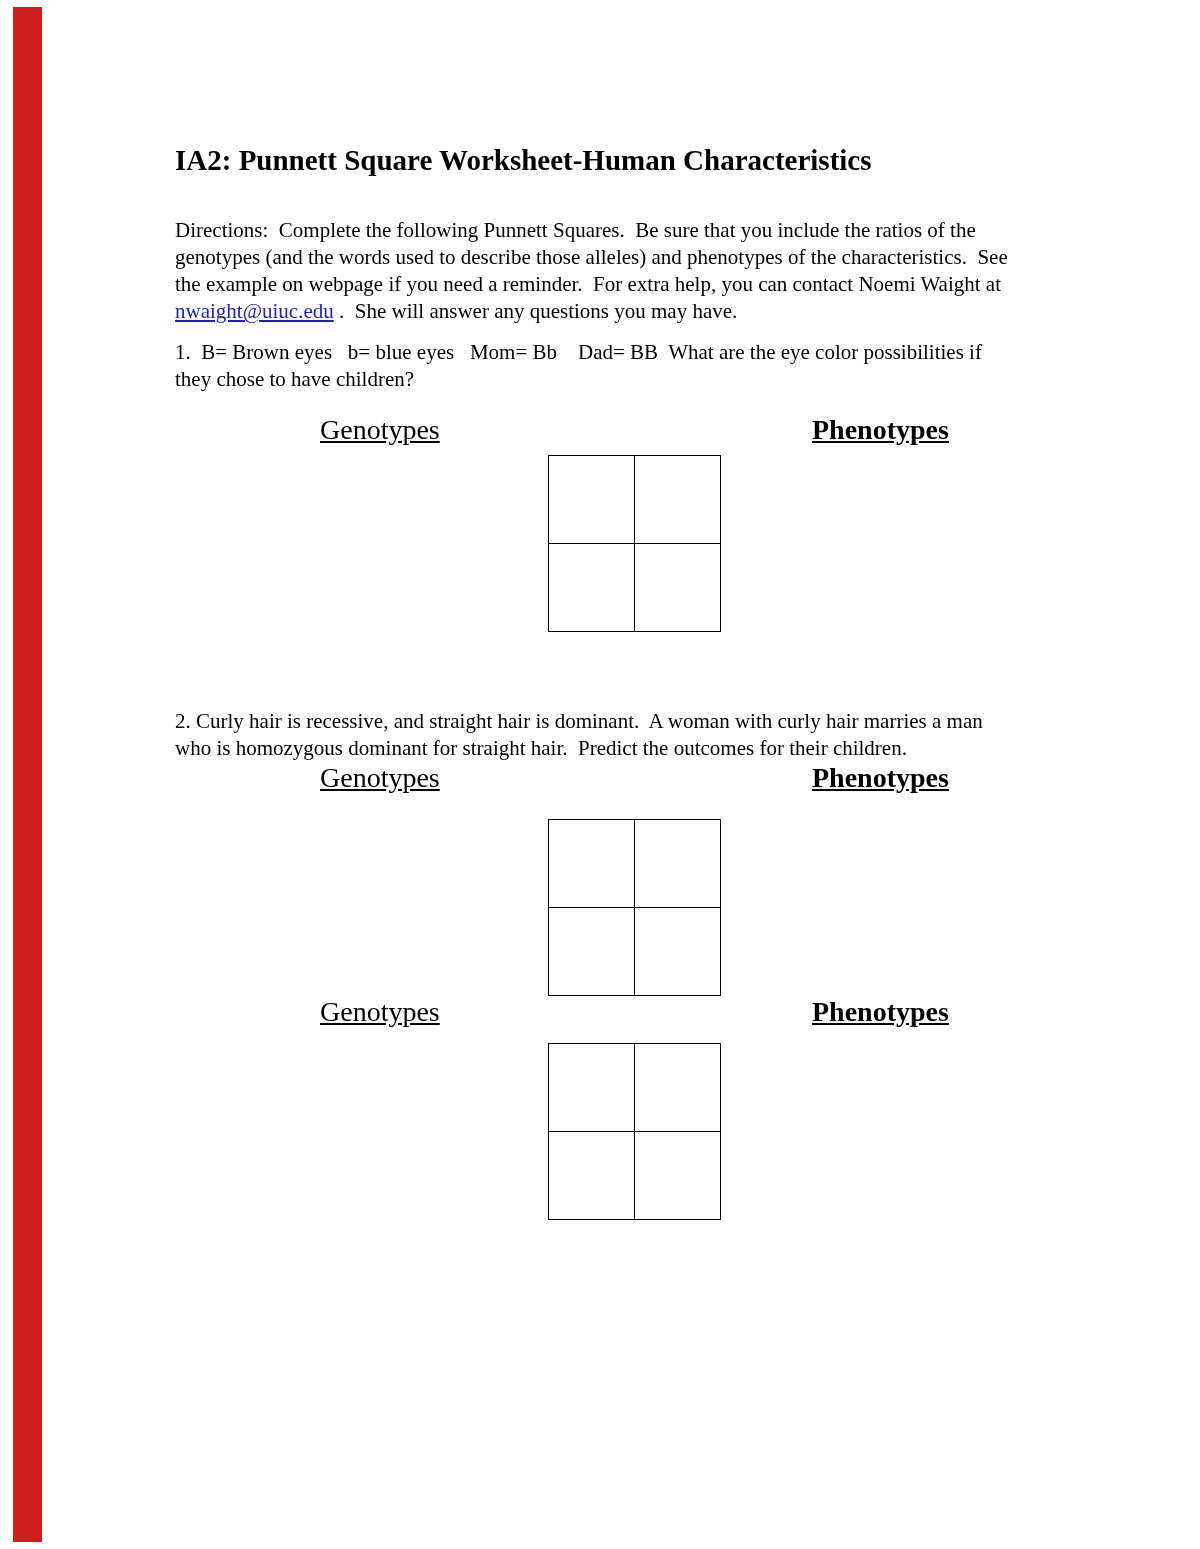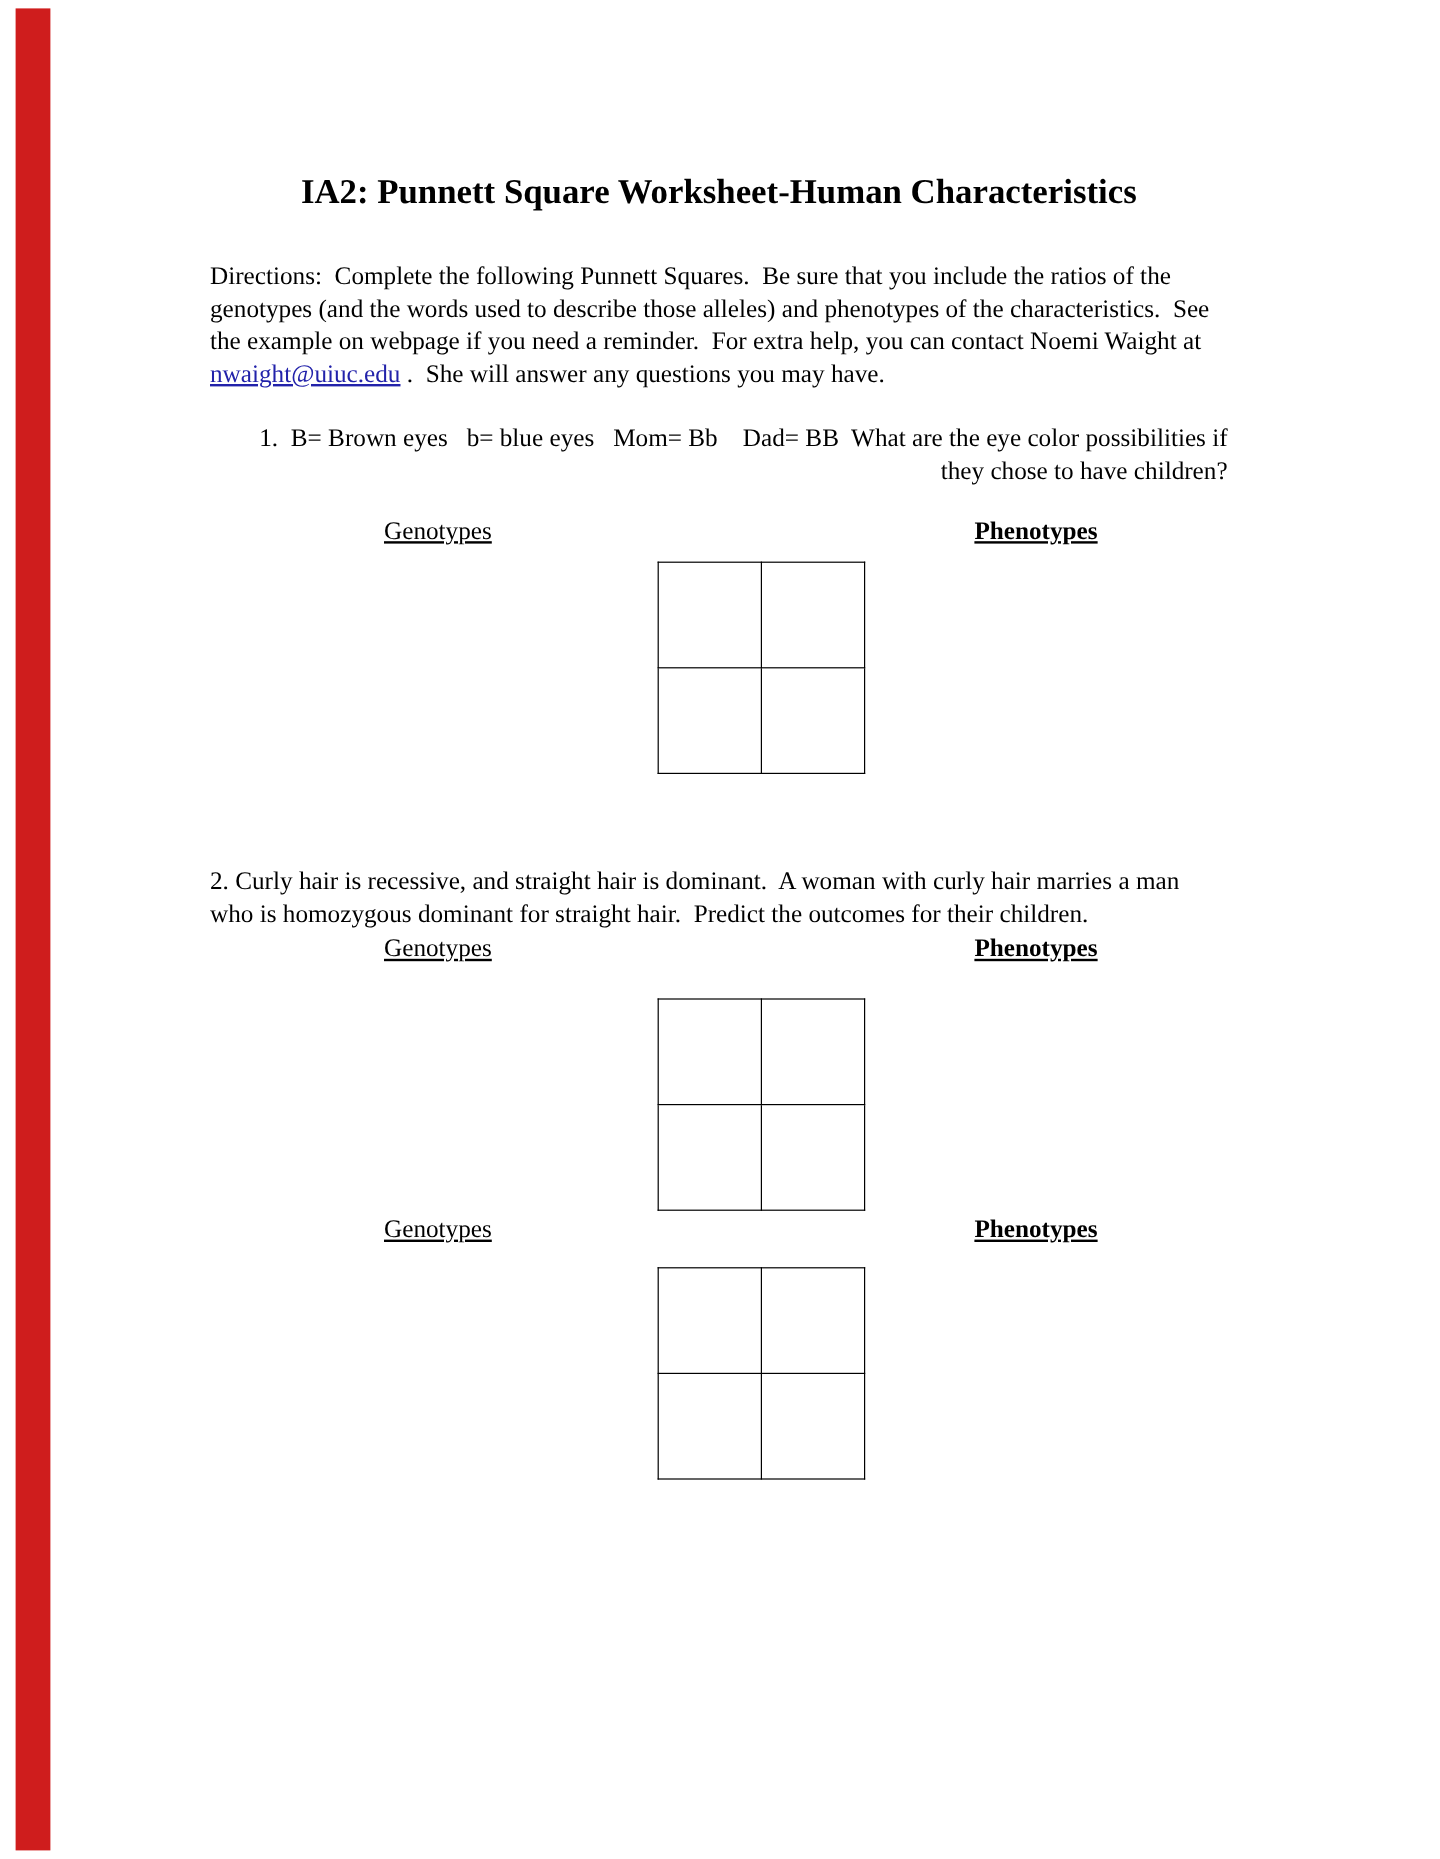--- a/index.html
+++ b/index.html
@@ -23,39 +23,38 @@
     height: 1535px;
   }
   .content {
     position: absolute;
     left: 175px;
     top: 0;
     width: 848px;
   }
   .title {
     margin: 143px 0 0 0;
-    text-align: center;
     font-weight: bold;
     font-size: 29px;
     line-height: 34px;
   }
   .para {
     margin: 0;
     font-size: 21px;
     line-height: 27px;
     white-space: pre-wrap;
   }
   .directions { margin-top: 40px; }
-  .q1 { margin-top: 27px; text-align: right; }
+  .q1 { margin-top: 14px; }
   .q2 { margin-top: 76px; }
   .q3 { margin-top: 38px; }
   .labels-row {
     position: relative;
     height: 27px;
-    font-size: 21px;
+    font-size: 28px;
     line-height: 27px;
   }
   .labels-row.r1 { margin-top: 23px; }
   .labels-row.r2 { margin-top: 2px; }
   .labels-row.r3 { margin-top: 2px; }
   .labels-row .geno {
     position: absolute;
     left: 145px;
     text-decoration: underline;
   }

